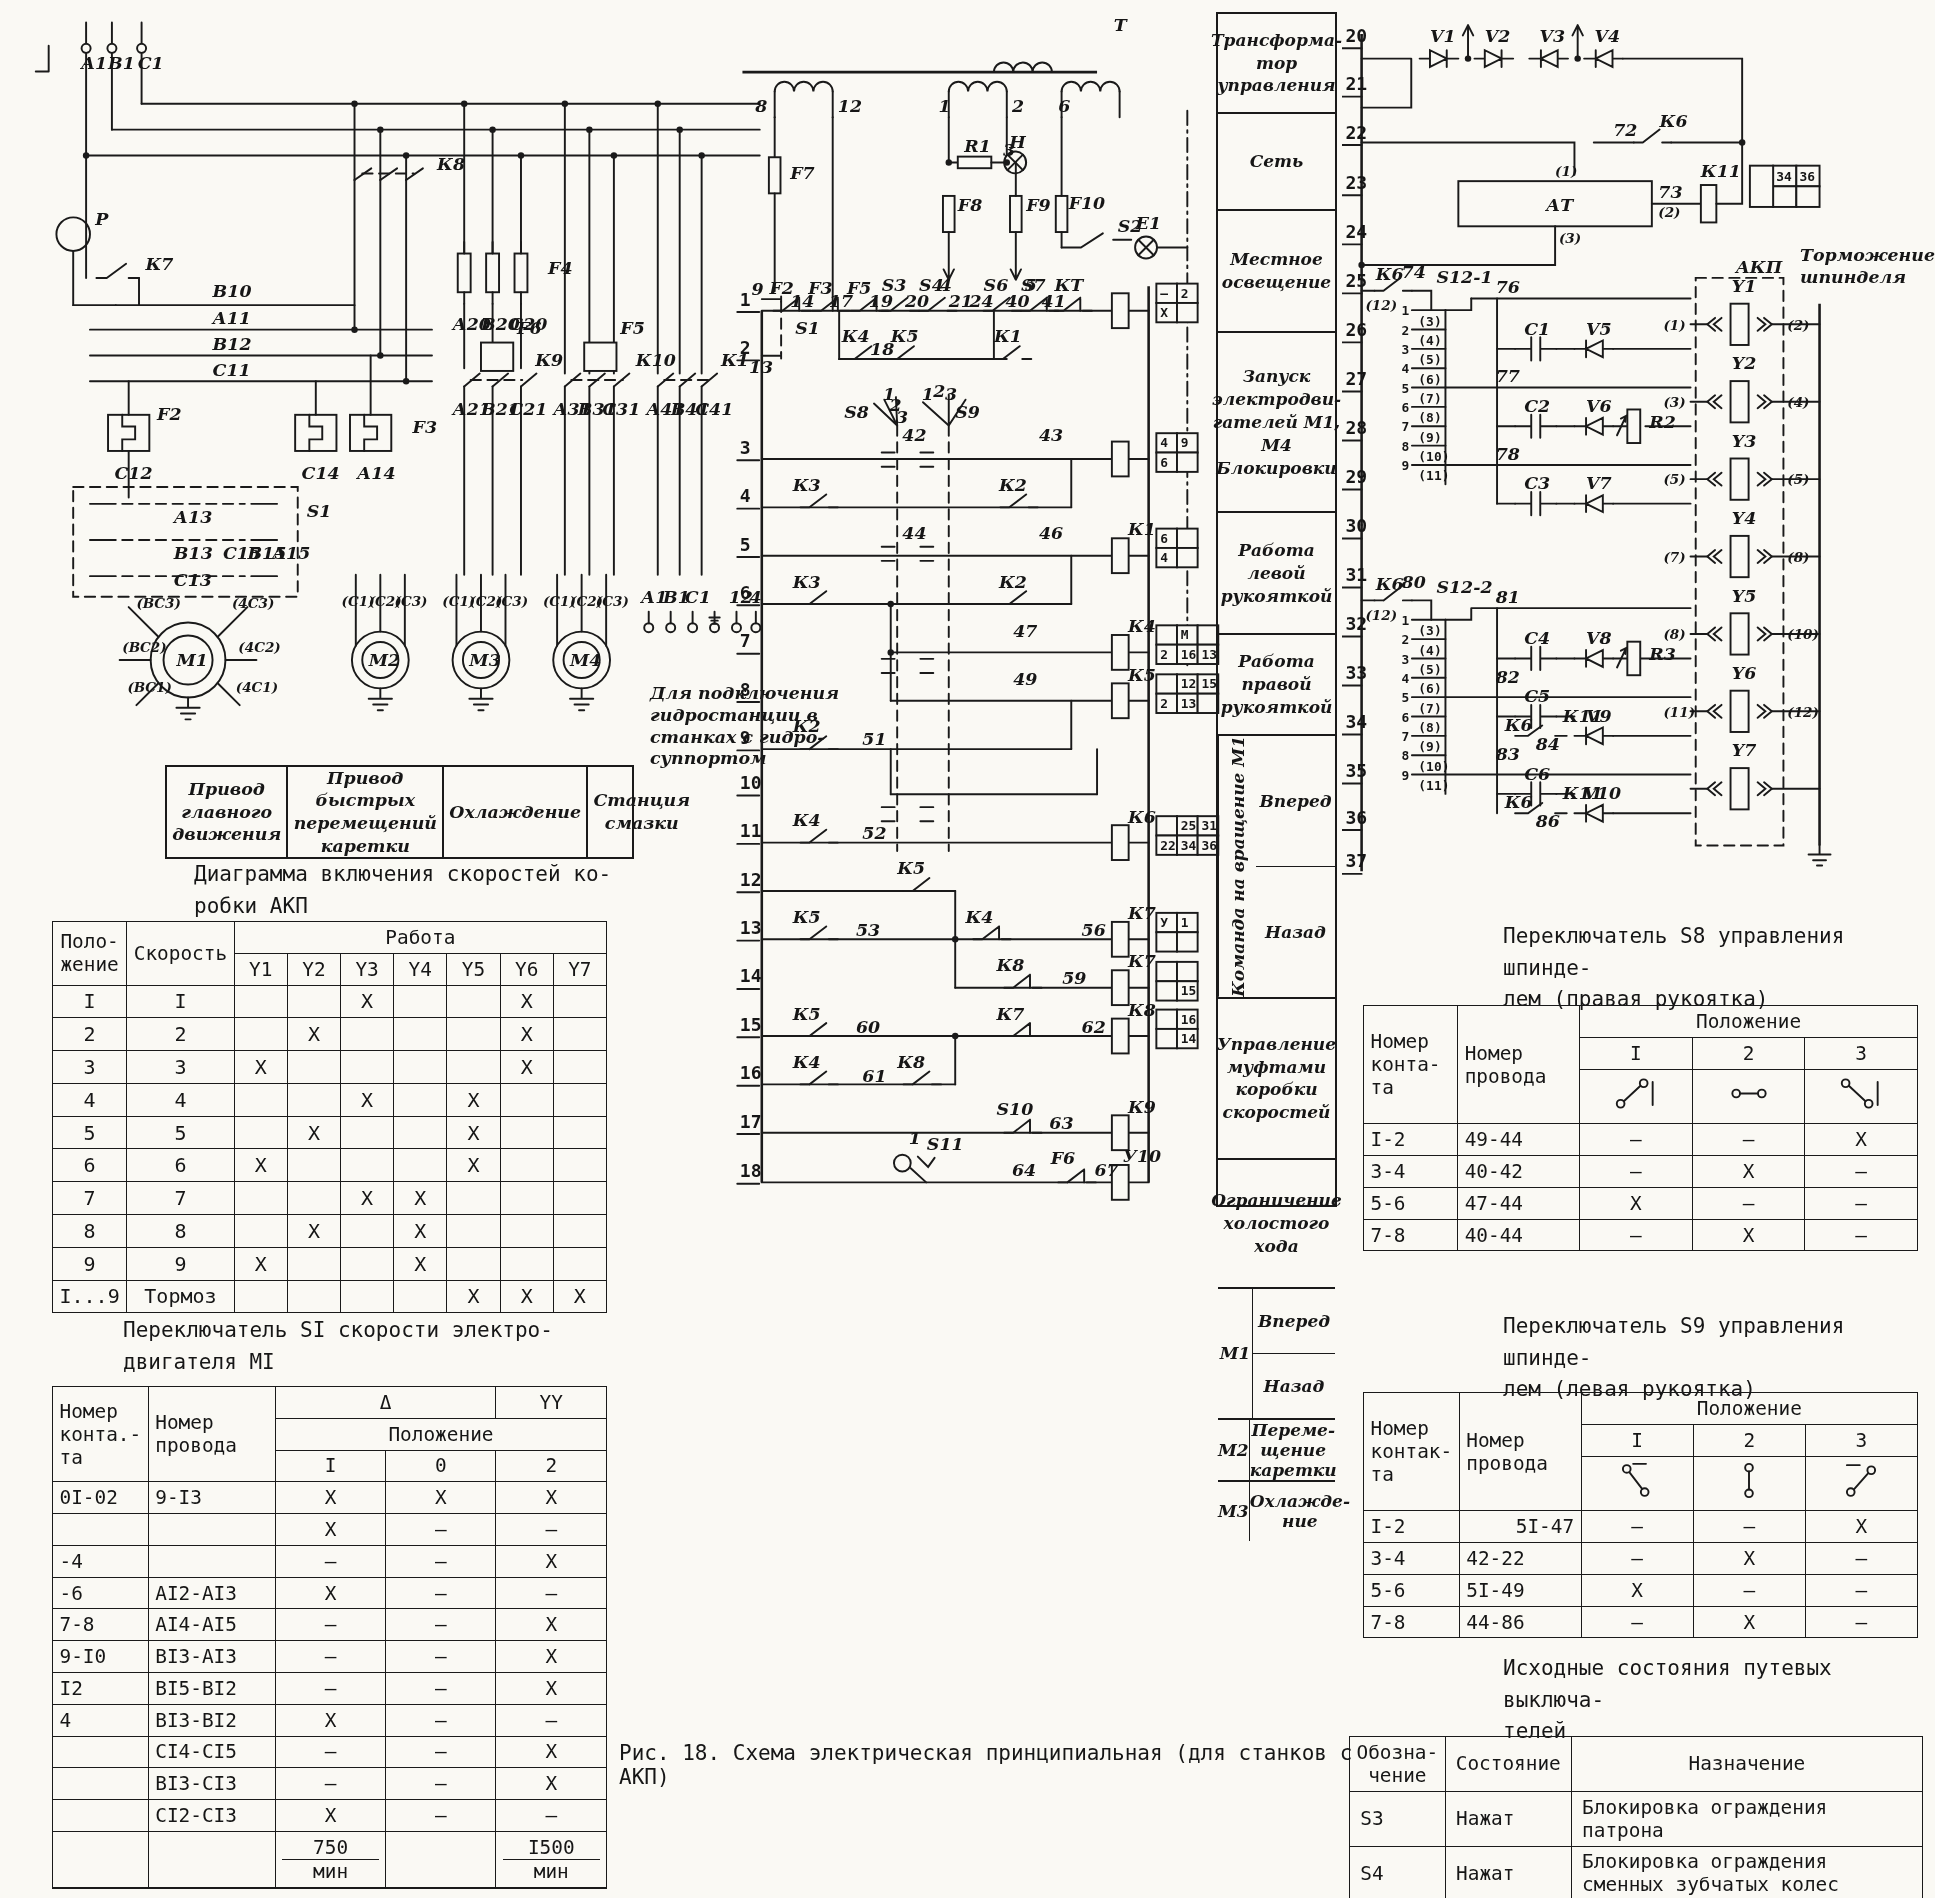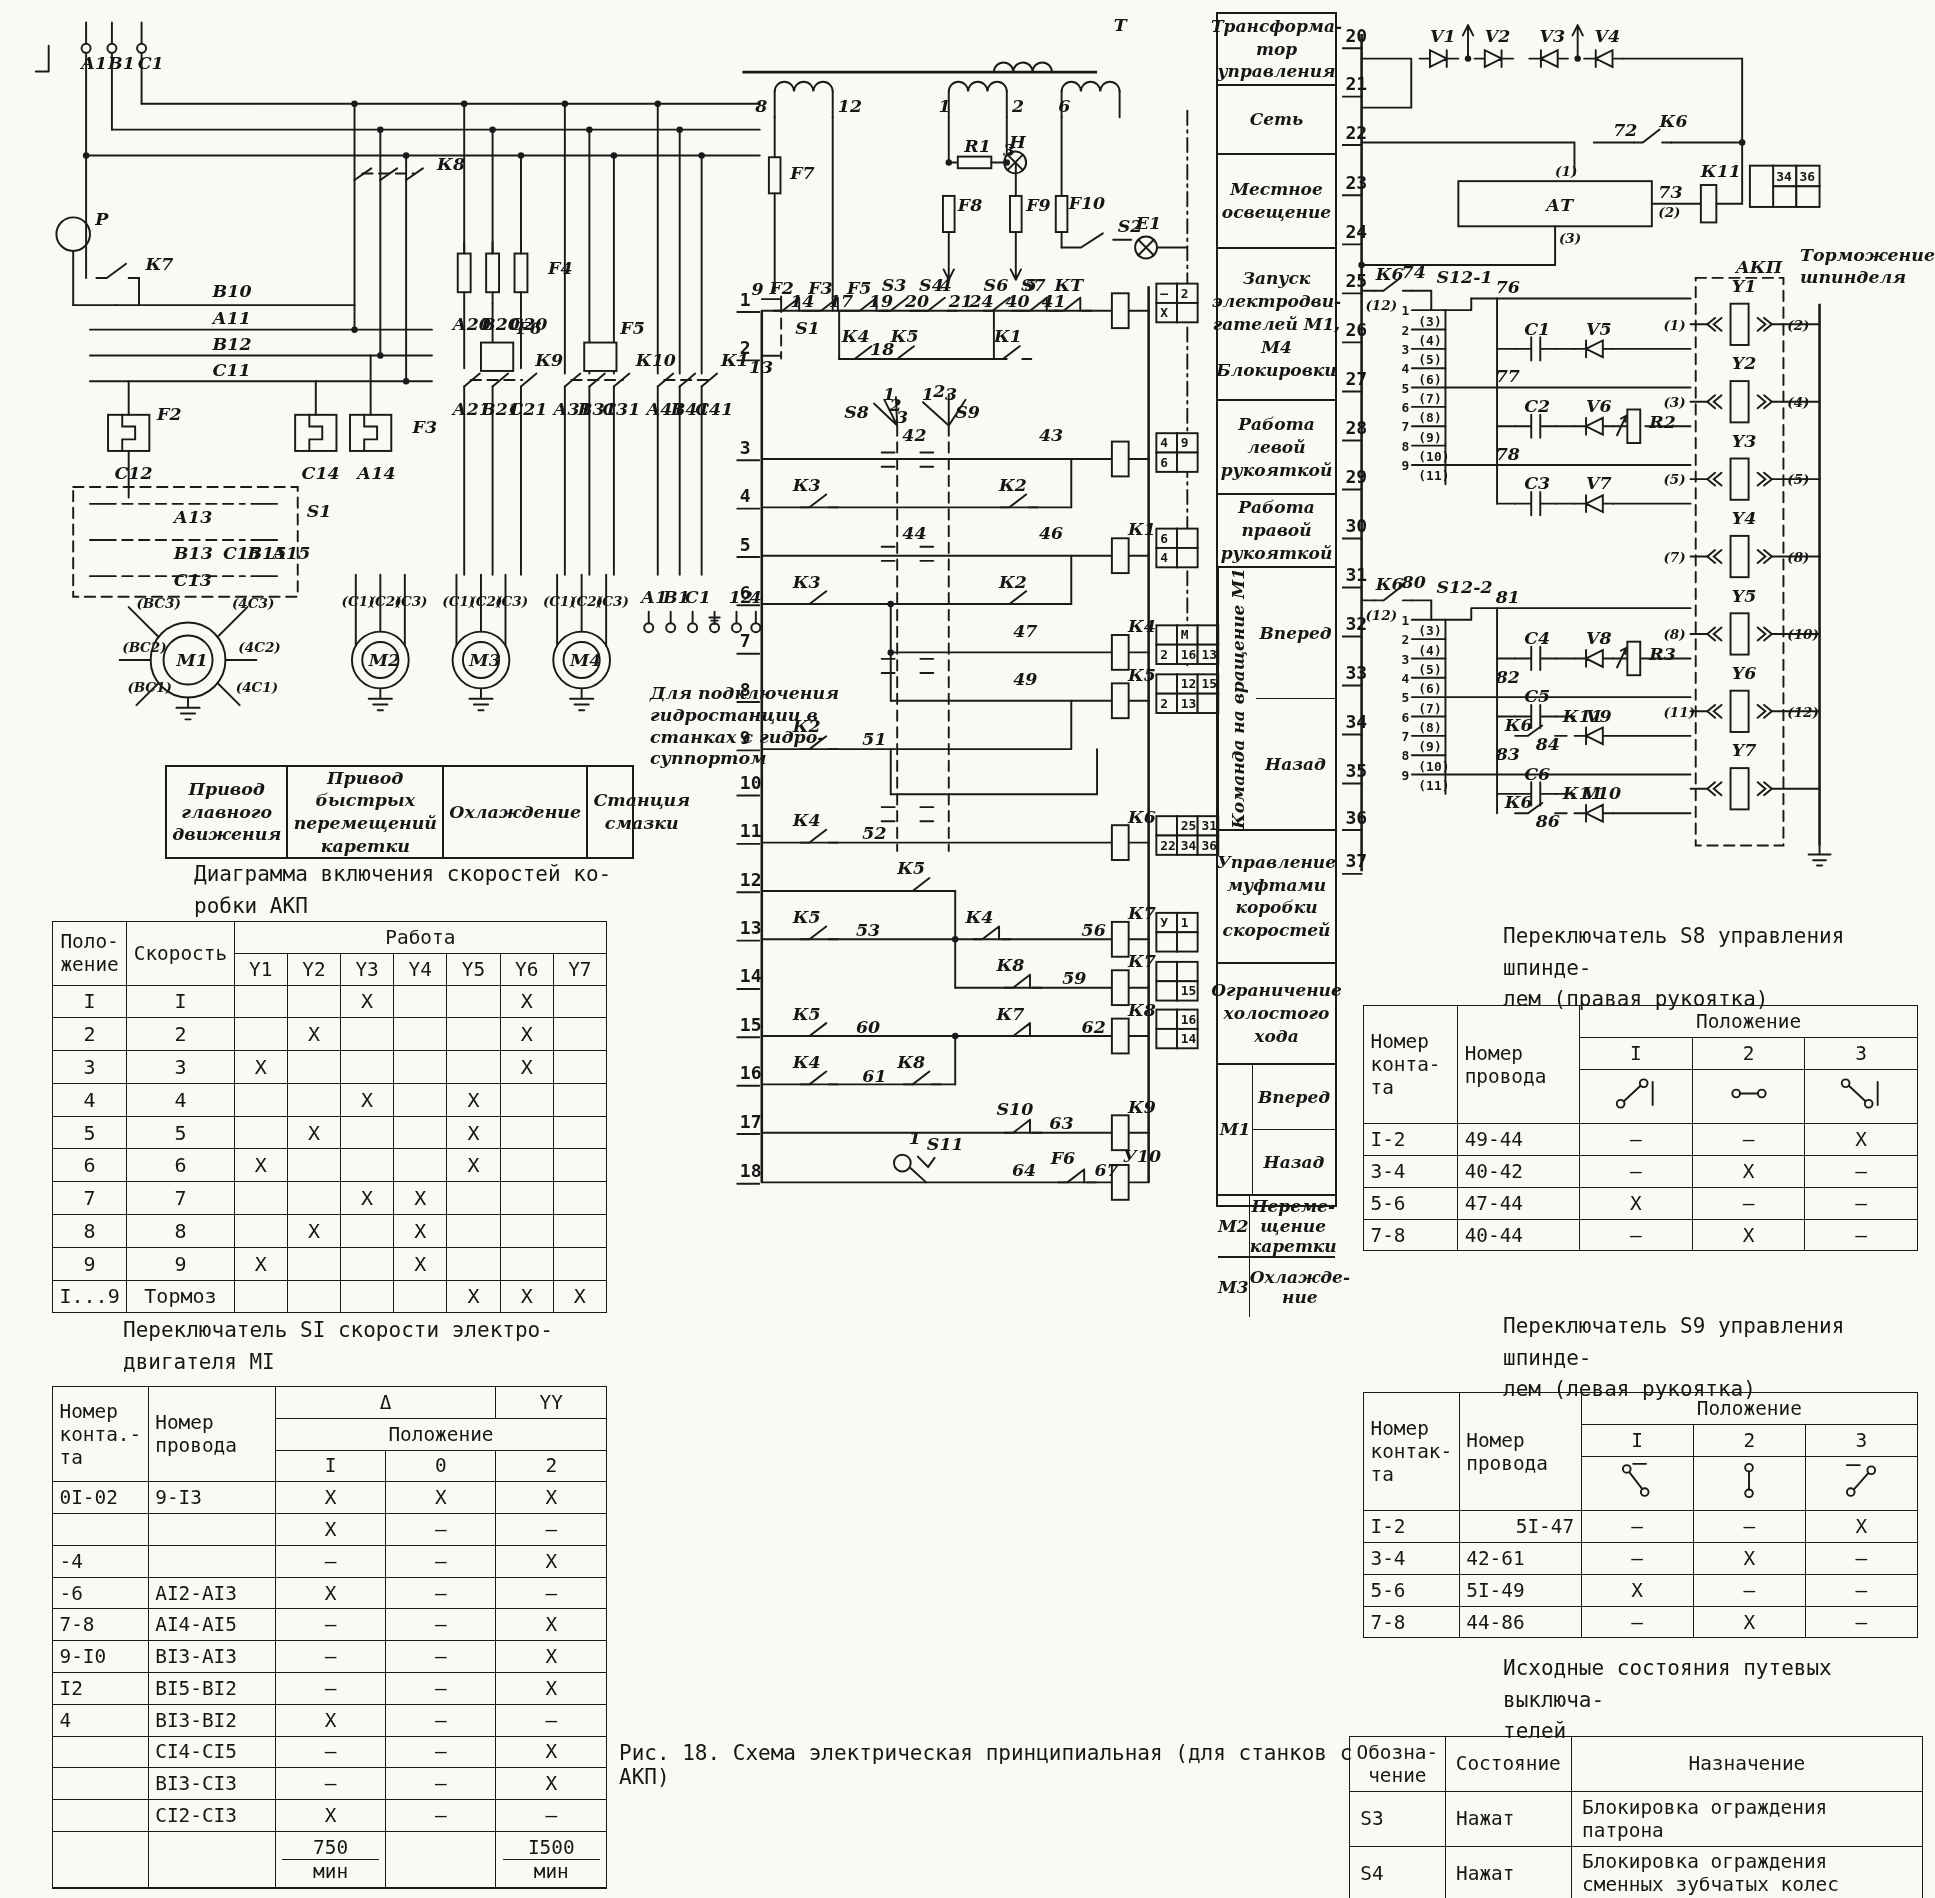--- a/index.html
+++ b/index.html
@@ -19,21 +19,21 @@
   .abs{position:absolute;}
   .note{font-family:"DejaVu Serif",serif;font-style:italic;font-weight:bold;font-size:17.4px;line-height:1.25;}
   table{border-collapse:collapse;font-family:"DejaVu Sans Mono",monospace;color:#161616;}
   th,td{border:1.9px solid #1a1a1a;text-align:center;vertical-align:middle;padding:3.9px 6.5px;font-weight:normal;}
   .t-title{font-family:"DejaVu Sans Mono",monospace;font-size:21px;line-height:1.5;white-space:pre-line;}
   #machine-boxes{display:flex;border:2.6px solid #1a1a1a;}
   #machine-boxes>div{border-right:2.6px solid #1a1a1a;display:flex;align-items:center;justify-content:center;
      text-align:center;font-size:17.4px;padding:5.2px;line-height:1.3;}
   #machine-boxes>div:last-child{border-right:none;}
   #fn-col{border:2.6px solid #1a1a1a;display:flex;flex-direction:column;font-size:17px;text-align:center;}
-  .fc{border-bottom:2.6px solid #1a1a1a;display:flex;align-items:center;justify-content:center;padding:1px;line-height:1.35;}
+  .fc{border-bottom:2.6px solid #1a1a1a;display:flex;align-items:center;justify-content:center;padding:15px;line-height:1.35;}
   .fc:last-child{border-bottom:none;}
   .fc-grp{border-bottom:2.6px solid #1a1a1a;display:flex;}
   .fc-side{border-right:1.9px solid #1a1a1a;display:flex;align-items:center;justify-content:center;}
   .fc-side.rot{writing-mode:vertical-rl;transform:rotate(180deg);width:37px;}
   .fc-sub{flex:1;display:flex;flex-direction:column;}
   .fc-sub>div{flex:1;display:flex;align-items:center;justify-content:center;border-bottom:1.9px solid #1a1a1a;}
   .fc-sub>div:last-child{border-bottom:none;}
   .speed-tbl{font-size:20px;} .speed-tbl th{font-size:19.4px;}
   .s1-tbl{font-size:19.4px;}
   .sw-tbl{font-size:19.4px;}
@@ -1338,21 +1338,21 @@
     <tbody>
         <tr>
           <td style="text-align: left;">I-2</td>
           <td style="text-align: right; padding-left: 16px;">5I-47</td>
           <td>–</td>
           <td>–</td>
           <td>X</td>
         </tr>
         <tr>
           <td style="text-align: left;">3-4</td>
-          <td style="text-align: left;">42-61</td>
+          <td style="text-align: left;">42-22</td>
           <td>–</td>
           <td>X</td>
           <td>–</td>
         </tr>
         <tr>
           <td style="text-align: left;">5-6</td>
           <td style="text-align: left;">5I-49</td>
           <td>X</td>
           <td>–</td>
           <td>–</td>

